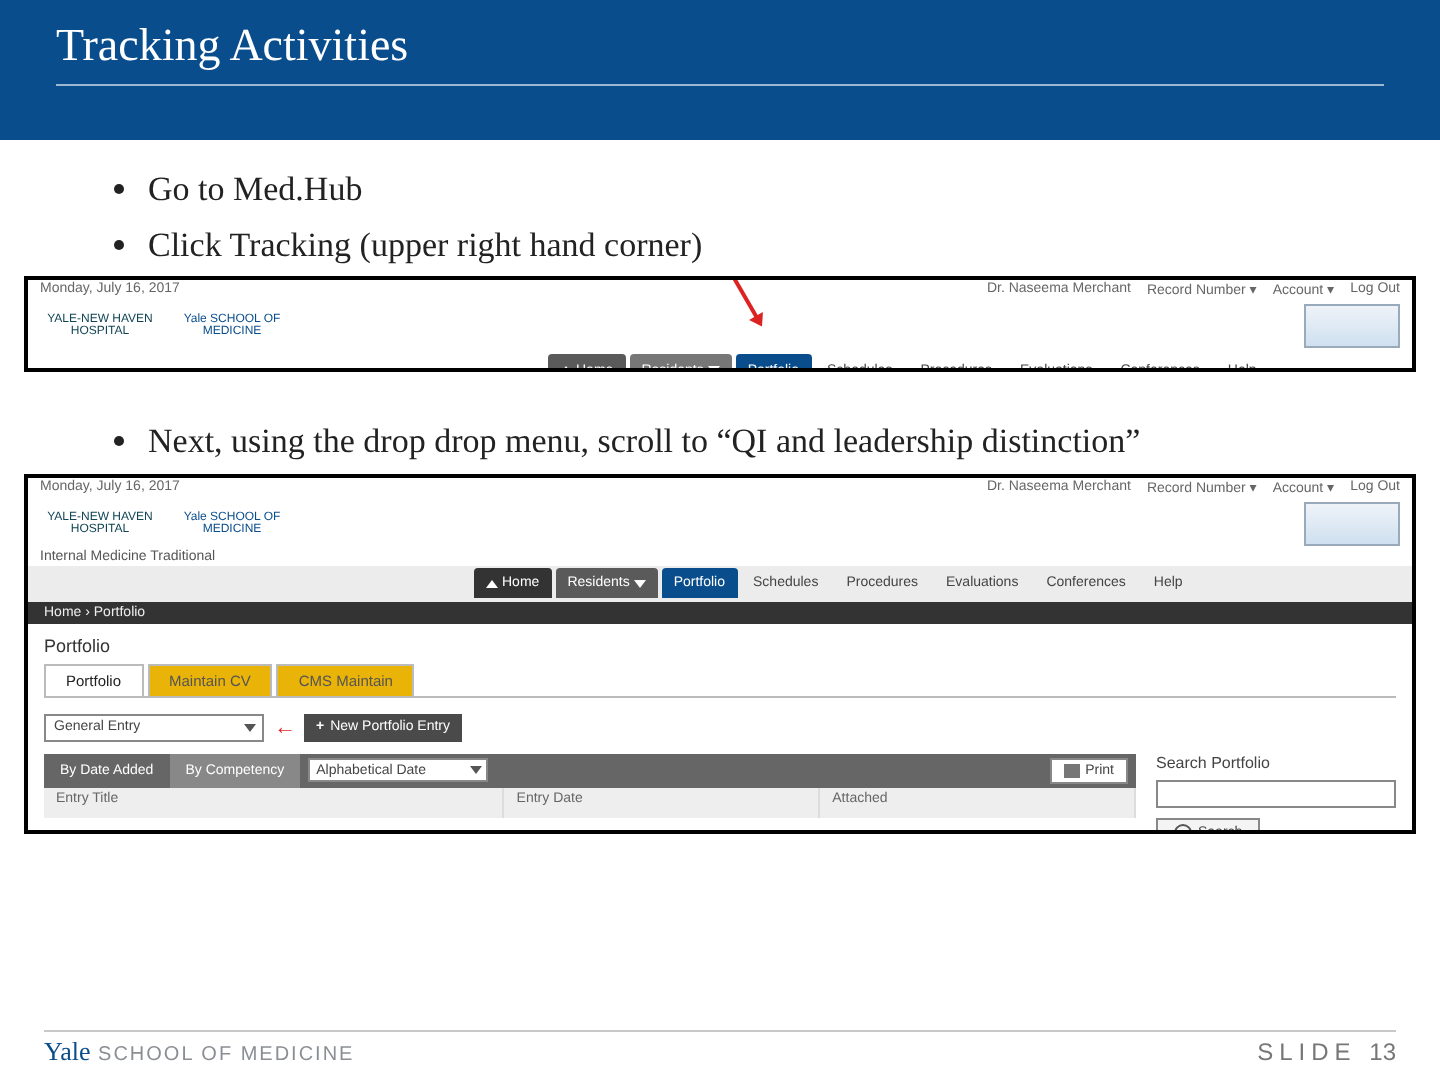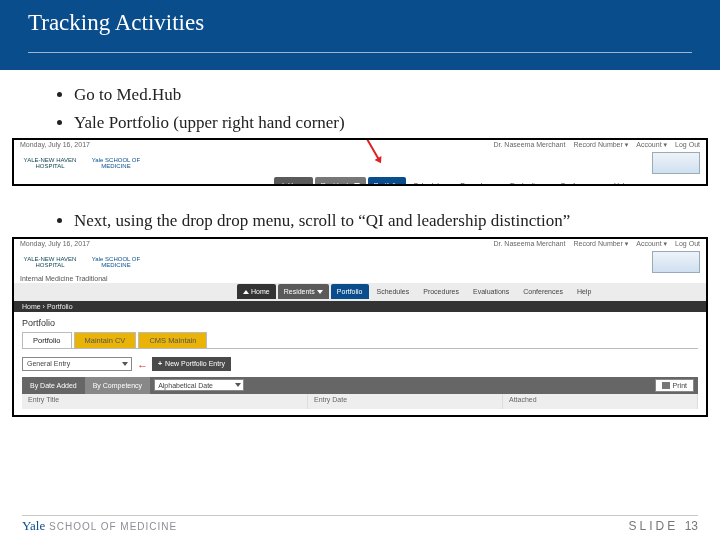--- a/index.html
+++ b/index.html
@@ -14,21 +14,21 @@
   .title-bar {
     background: #0a4d8c;
     color: #fff;
     padding: 10px 28px 14px;
     height: 70px;
   }
   .title-bar h1 {
     font-size: 23px;
     font-weight: normal;
     border-bottom: 1px solid rgba(255,255,255,.6);
-    padding-bottom: 16px;
+    padding-bottom: 6px;
     display: inline-block;
     width: 100%;
   }
   .content {
     padding: 10px 28px 0;
   }
   .bullets {
     list-style: disc;
     margin-left: 34px;
     font-size: 17px;
@@ -119,21 +119,21 @@
 </head>
 <body>
 
 <div class="title-bar">
   <h1>Tracking Activities</h1>
 </div>
 
 <div class="content">
   <ul class="bullets">
     <li>Go to Med.Hub</li>
-    <li>Yale Portfolio (upper right hand corner)</li>
+    <li>Click Tracking (upper right hand corner)</li>
   </ul>
 </div>
 
 <div class="shot shot1">
   <div class="arrow1"></div>
   <div class="datebar">
     <span>Monday, July 16, 2017</span>
     <span class="r">
       <span>Dr. Naseema Merchant</span>
       <span>Record Number ▾</span>
@@ -227,20 +227,27 @@
           <div class="tb active">By Competency</div>
           <div class="sortbox">Alphabetical Date</div>
           <div class="print">Print</div>
         </div>
         <div class="thead">
           <div style="flex:3">Entry Title</div>
           <div style="flex:2">Entry Date</div>
           <div style="flex:2">Attached</div>
         </div>
       </div>
+      <div class="right">
+        <div class="sp-title">Search Portfolio</div>
+        <div class="searchbox"></div>
+        <div class="btn-search">
+            <span>Search</span>
+          </div>
+      </div>
     </div>
   </div>
 </div>
 
 <div class="footer">
   <div class="ysm-logo">
     <span>Yale</span><span class="som"> SCHOOL OF MEDICINE</span>
   </div>
   <div class="slidelab">
     <span>SLIDE</span> <span class="n">13</span>

